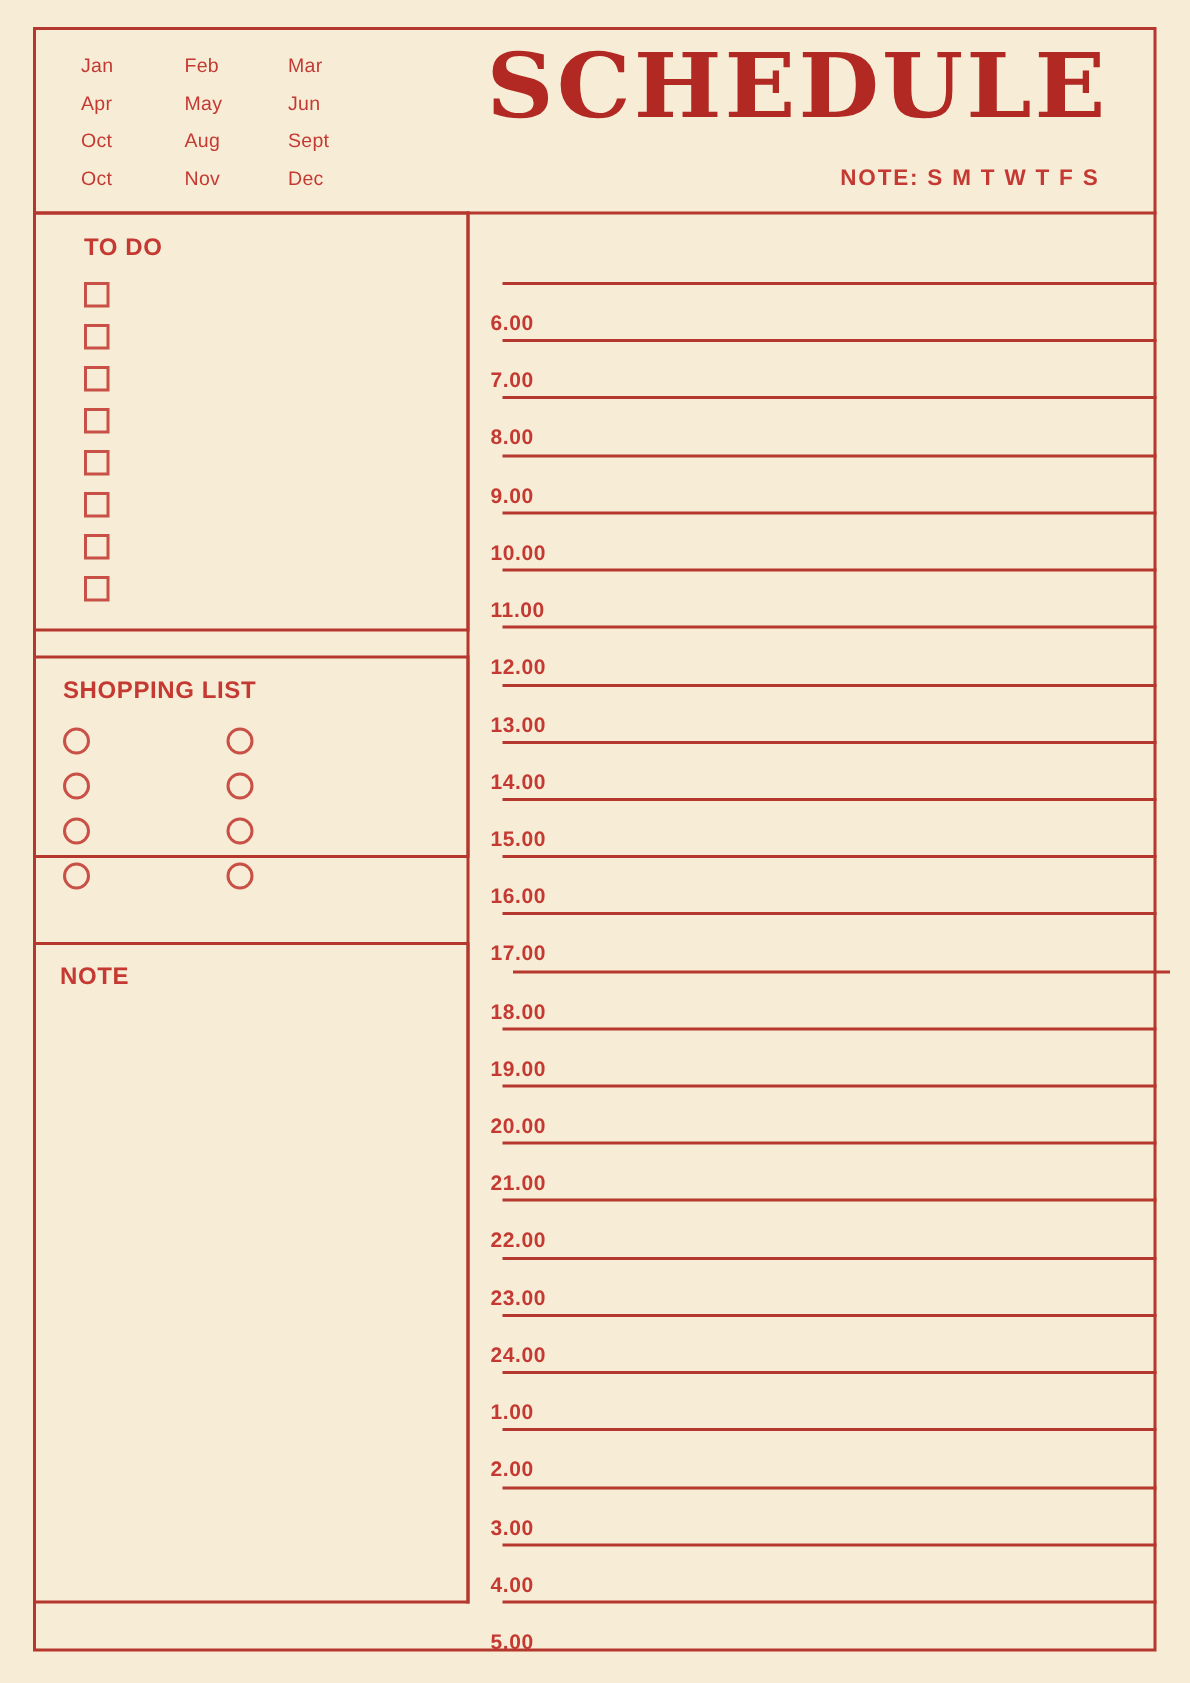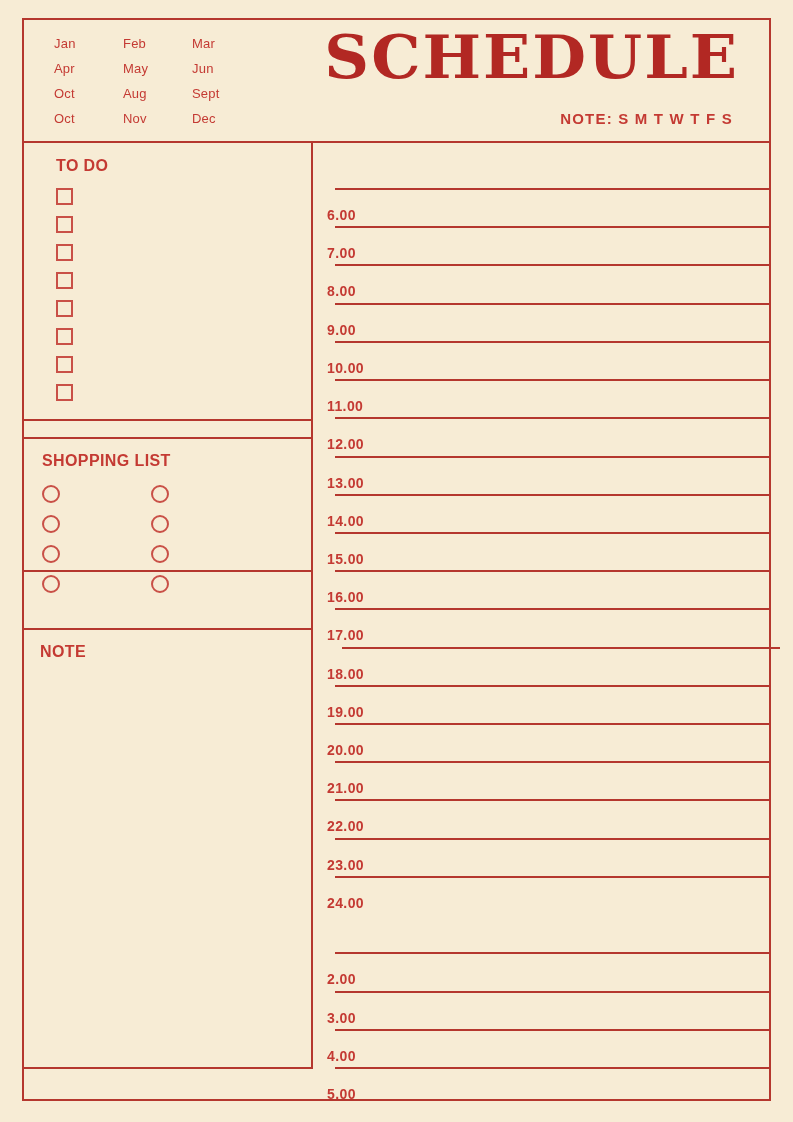--- a/index.html
+++ b/index.html
@@ -173,20 +173,24 @@
         <div class="time-line"></div>
       </div>
       <div class="time-row" style="top: 661px;">
         <span class="time-label">23.00</span>
         <div class="time-line"></div>
       </div>
       <div class="time-row" style="top: 699px;">
         <span class="time-label">24.00</span>
         <div class="time-line"></div>
       </div>
+      <div class="time-row" style="top: 737px;">
+        <span class="time-label">1.00</span>
+        <div class="time-line"></div>
+      </div>
       <div class="time-row" style="top: 775px;">
         <span class="time-label">2.00</span>
         <div class="time-line"></div>
       </div>
       <div class="time-row" style="top: 814px;">
         <span class="time-label">3.00</span>
         <div class="time-line"></div>
       </div>
       <div class="time-row" style="top: 852px;">
         <span class="time-label">4.00</span>

